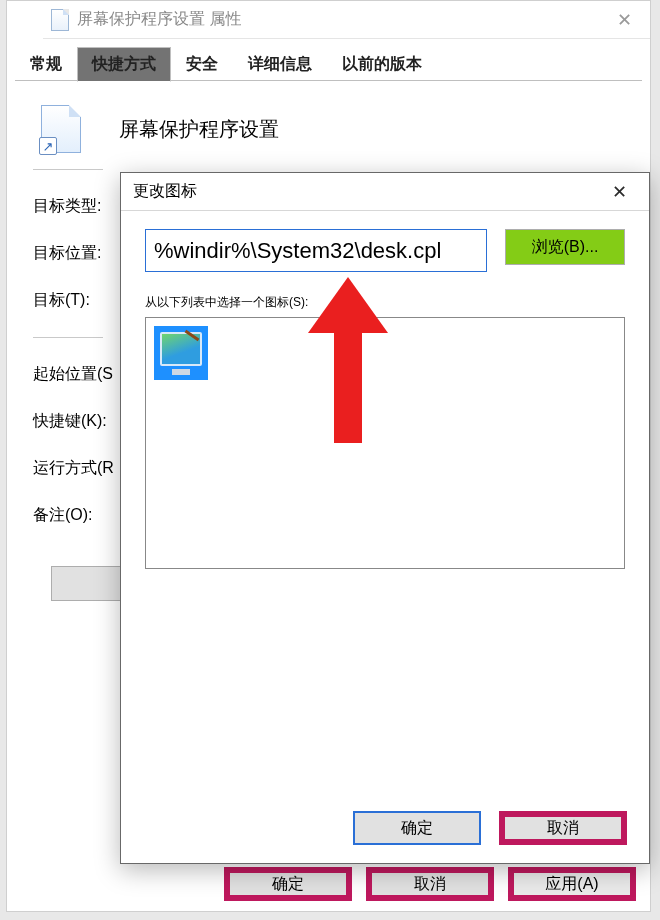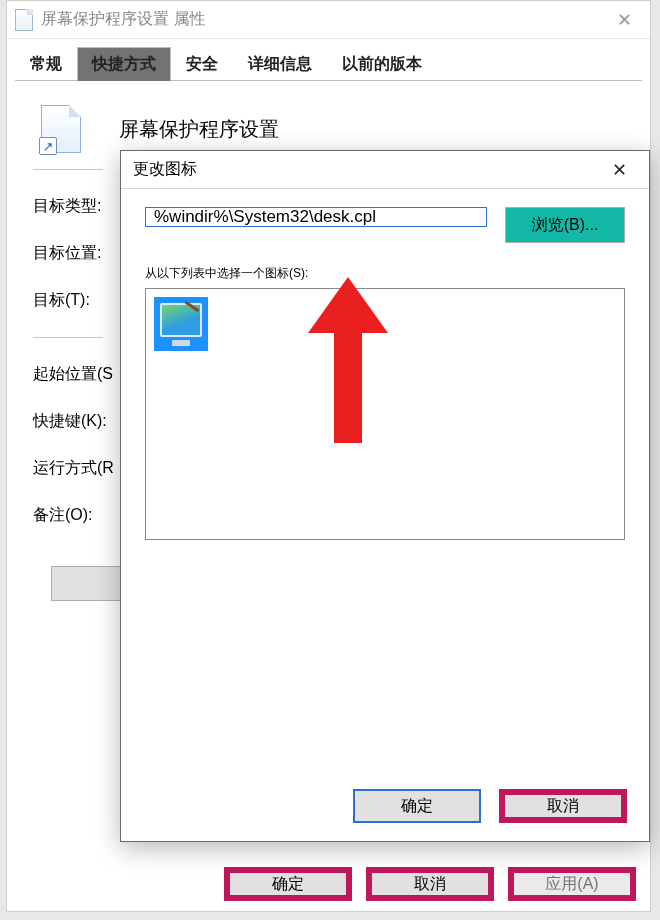--- a/index.html
+++ b/index.html
@@ -25,20 +25,21 @@
     border: 1px solid #cfcfcf;
   }
   .props-titlebar {
     height: 38px;
     display: flex;
     align-items: center;
     padding: 0 8px;
     background: #ffffff;
     border-bottom: 1px solid #e5e5e5;
     color: #888;
+    margin-left: 36px;
   }
   .props-titlebar .file-icon {
     width: 18px; height: 22px;
     border: 1px solid #9db7d6;
     background: linear-gradient(#fff,#e9f1fb);
     margin-right: 8px;
     position: relative;
   }
   .props-titlebar .file-icon::after{
     content:""; position:absolute; right:-1px; top:-1px;
@@ -151,27 +152,27 @@
   }
   .win-btn {
     width: 128px;
     height: 34px;
     background: #e1e1e1;
     border: 6px solid #be185d;
     font-size: 16px;
     display: flex; align-items: center; justify-content: center;
     cursor: default;
   }
-  .win-btn.disabled { color:#737373; background:#eaeaea; }
+  .win-btn.disabled { color:#000000; background:#eaeaea; }
 
   
   .icon-window {
     position: absolute;
     left: 120px;
-    top: 150px;
+    top: 172px;
     width: 530px;
     height: 692px;
     background: #ffffff;
     border: 1px solid #686868;
     box-shadow: 0 6px 24px rgba(0,0,0,.28);
   }
   .icon-titlebar {
     height: 38px;
     display: flex;
     align-items: center;
@@ -197,31 +198,31 @@
   }
 
   .path-row {
     display:flex;
     align-items:stretch;
     gap: 18px;
     margin-bottom: 22px;
   }
   .path-input {
     flex:1;
-    height: 20px;
+    height: 43px;
     border: 1px solid #2a6fd6;
     padding: 4px 8px;
-    font-size: 17px;
+    font-size: 22px;
     font-family: inherit;
     outline: none;
   }
   .browse-btn {
     width: 120px;
     height: 36px;
-    background: #14b8a6;
+    background: #84cc16;
     border: 1px solid #adadad;
     font-size: 16px;
     display:flex; align-items:center; justify-content:center;
     cursor: default;
   }
 
   .icon-list-label {
     font-size: 12px;
     margin-bottom: 6px;
   }

